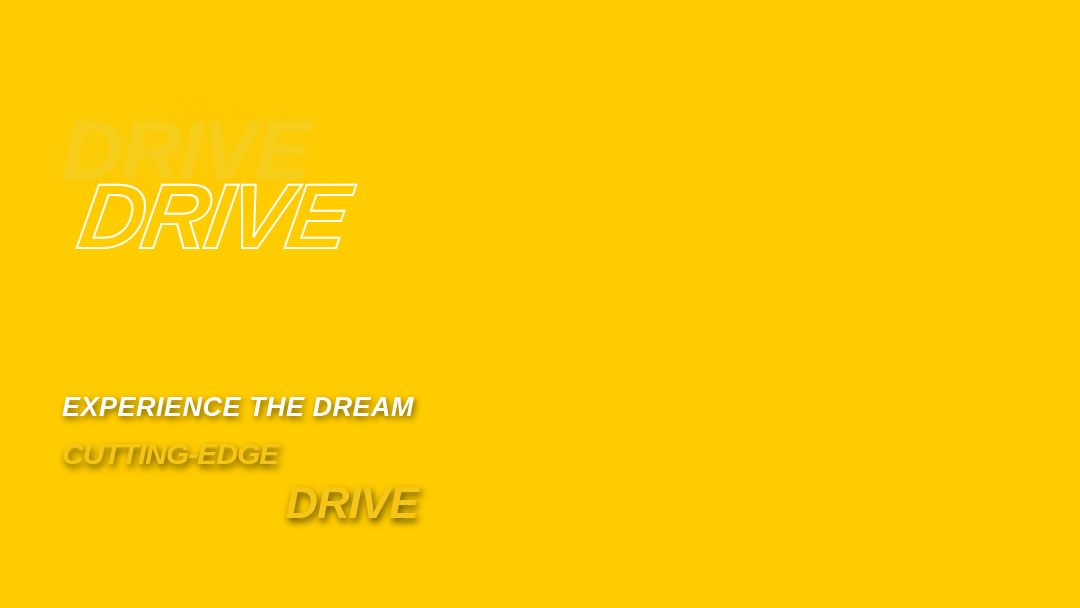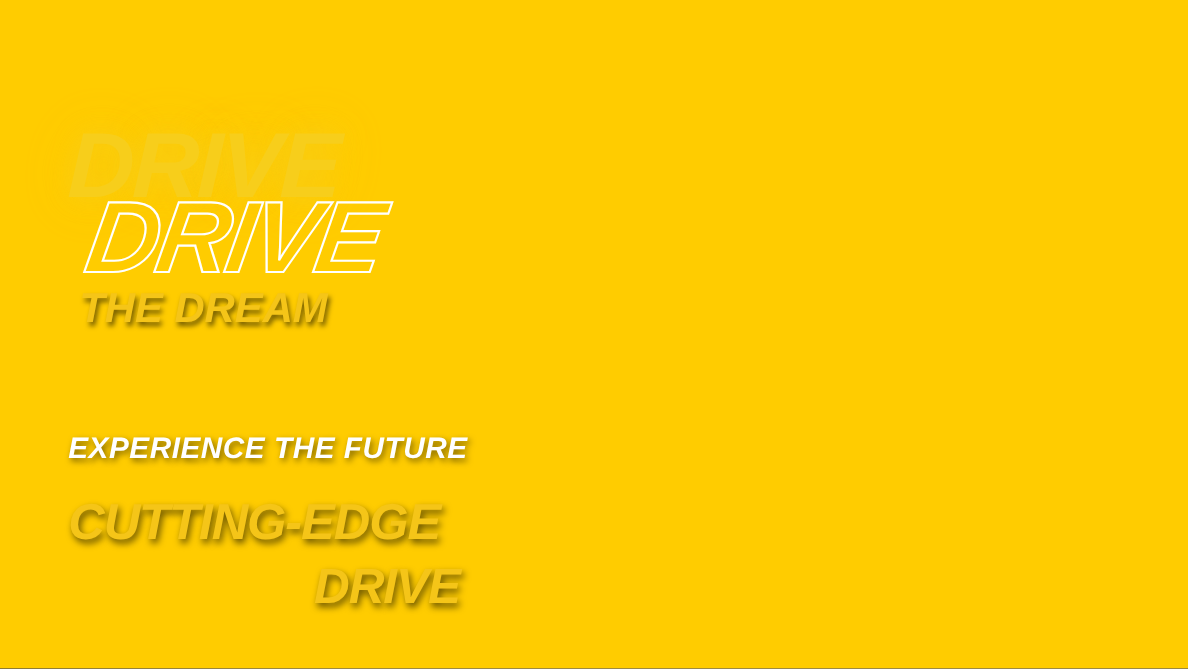--- a/index.html
+++ b/index.html
@@ -329,22 +329,22 @@
     white-space:nowrap;
   }
 
   .lower { position:absolute; left:62px; top:392px; width:380px; }
   .kicker {
     font-size:27px; font-weight:700; font-style:italic; color:#ffffff;
     letter-spacing:.5px; white-space:nowrap;
     text-shadow:2px 3px 6px rgba(0,0,0,.55);
   }
   .headline {
-    margin-top:24px;
-    font-size:46px; font-weight:700; font-style:italic; color:#F5C518;
+    margin-top:14px;
+    font-size:30px; font-weight:700; font-style:italic; color:#F5C518;
     letter-spacing:-1px; white-space:nowrap;
     text-shadow:2px 4px 7px rgba(0,0,0,.6);
   }
   .headline2 {
     margin-top:6px; text-align:right; padding-right:24px;
     font-size:45px; font-weight:700; font-style:italic; color:#F5C518;
     letter-spacing:-1px;
     text-shadow:2px 4px 7px rgba(0,0,0,.6);
   }
 </style>
@@ -409,23 +409,22 @@
 
   <div class="stripes stripes-top"></div>
   <div class="stripes stripes-bottom"></div>
 
   <div class="outer-frame"></div>
 
   <div class="copy">
     <div class="title-stack">
       <div class="title-solid">DRIVE</div>
       <div class="title-outline">DRIVE</div>
-      <div class="subtitle">THE DREAM</div>
     </div>
   </div>
 
   <div class="lower">
-    <div class="kicker">EXPERIENCE THE FUTURE</div>
+    <div class="kicker">EXPERIENCE THE DREAM</div>
     <div class="headline">CUTTING-EDGE</div>
     <div class="headline2">DRIVE</div>
   </div>
 
 </div>
 
 </body></html>

